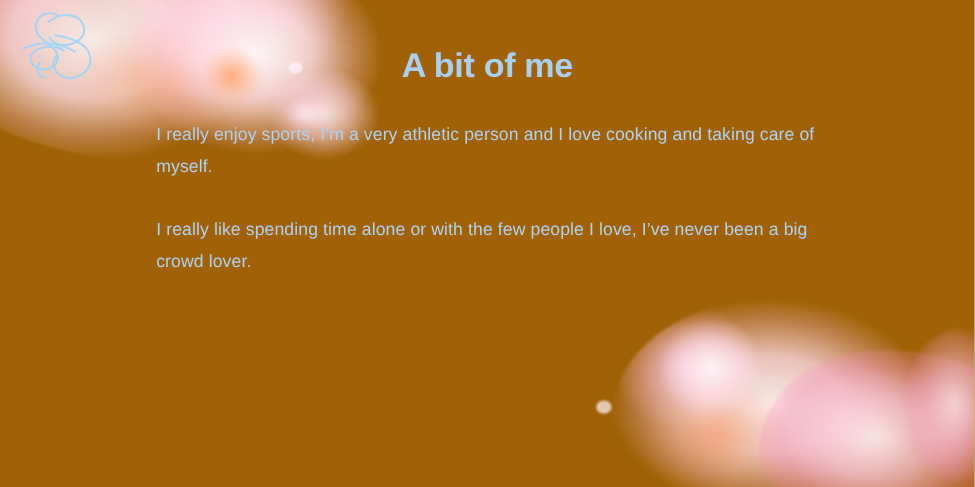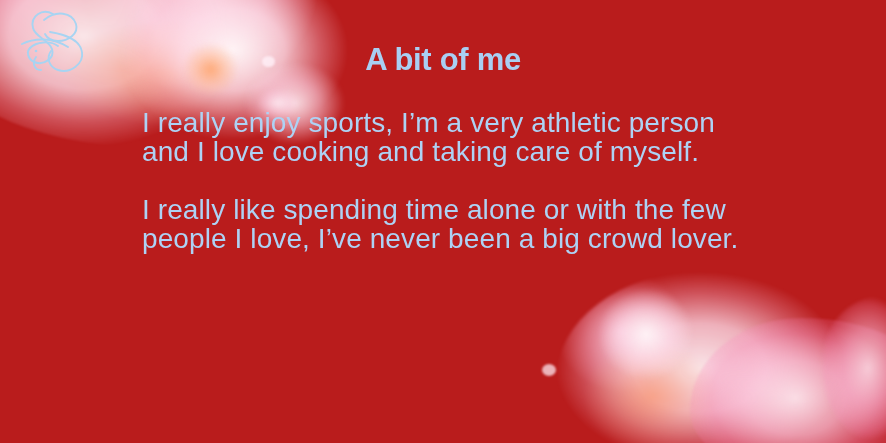--- a/index.html
+++ b/index.html
@@ -11,21 +11,21 @@
     width: 886px;
     height: 443px;
     overflow: hidden;
     font-family: "Liberation Sans", sans-serif;
   }
 
   #slide {
     position: relative;
     width: 886px;
     height: 443px;
-    background: #b91c1c;
+    background: #a16207;
     overflow: hidden;
   }
 
   
   .wash {
     position: absolute;
     pointer-events: none;
   }
 
   
@@ -167,21 +167,21 @@
   }
 
   #body-copy {
     position: absolute;
     left: 142px;
     top: 108px;
     width: 600px;
   }
   .para {
     color: #aed2f4;
-    font-size: 28px;
+    font-size: 16px;
     line-height: 29px;
     letter-spacing: 0.1px;
     margin: 0 0 29px 0;
     white-space: pre-wrap;
   }
   .para:last-child { margin-bottom: 16px; }
 </style>
 </head>
 <body>
 

